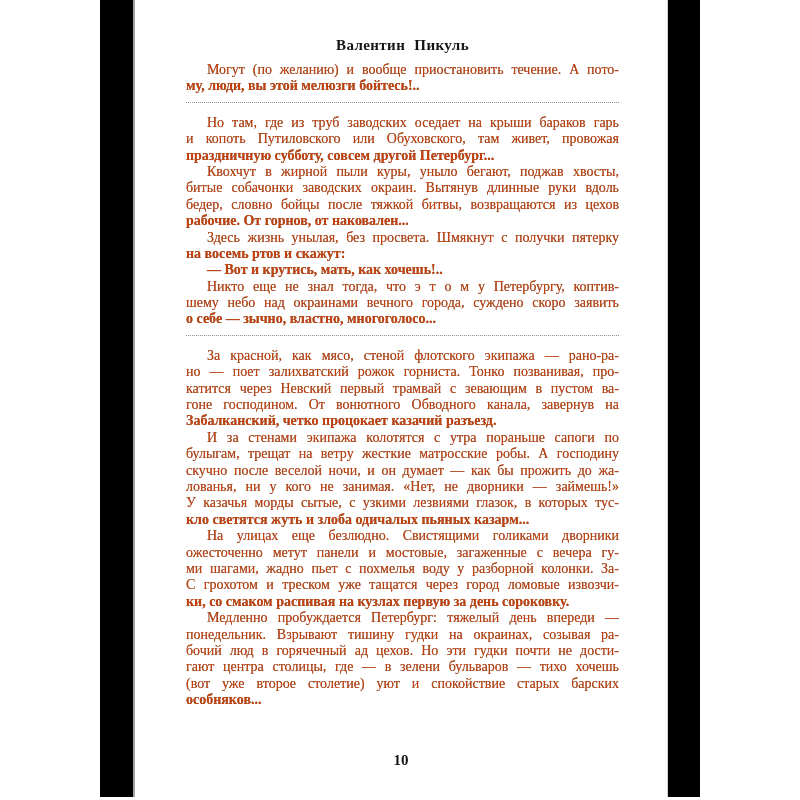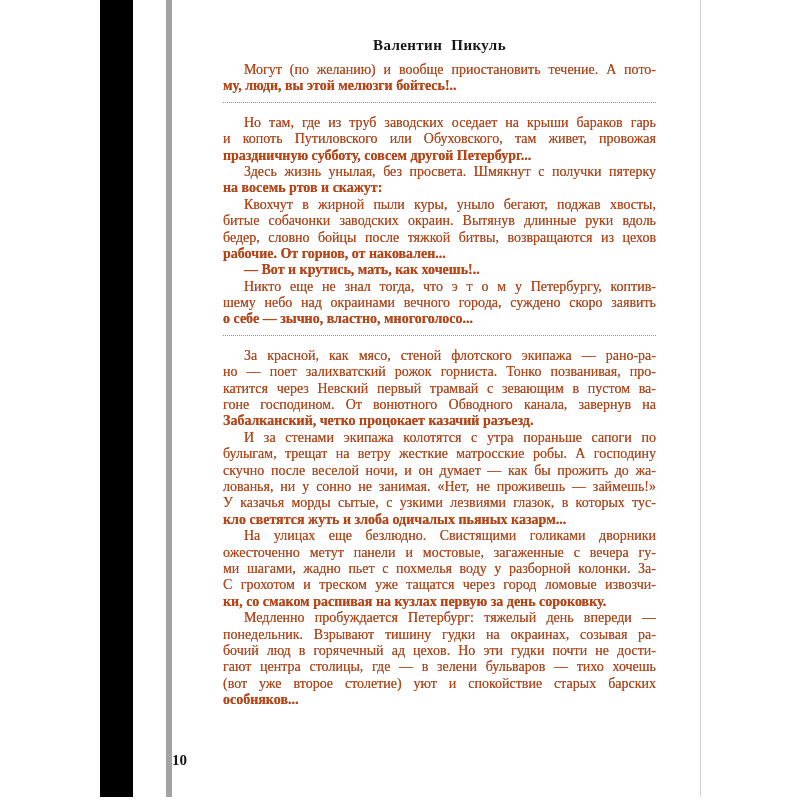--- a/index.html
+++ b/index.html
@@ -20,24 +20,23 @@
     height: 797px;
     background: #000000;
   }
   .backdrop-bar.left  { left: 100px; width: 33px; }
   .backdrop-bar.right { left: 668px; width: 32px; }
   .book-page {
     position: absolute;
     left: 133px; top: 0;
     width: 535px; height: 797px;
     background: #ffffff;
-    border-left: 6px solid #a3a3a3;
+    border-left: 2px solid #a3a3a3;
     border-right: 1px solid #d2d2d2;
     box-sizing: border-box;
-    margin-left: 33px;
   }
   .content {
     position: absolute;
     left: 51px; top: 0;
     width: 433px;
   }
   .author-header {
     margin-top: 36px;
     text-align: center;
     font-weight: bold;
@@ -67,21 +66,21 @@
   .tline.last  { text-align-last: left; font-weight: bold; }
   .separator {
     height: 0;
     border-top: 1px dotted #8f8f8f;
     margin: 7px 0 12px 0;
   }
   .page-number {
     position: absolute;
     left: 0; top: 752px;
     width: 100%;
-    text-align: left;
+    text-align: center;
     font-weight: bold;
     font-size: 15px;
     color: #151515;
   }
 </style>
 </head>
 <body>
 
 <div class="stage">
   <div class="backdrop-bar left"></div>
@@ -95,28 +94,28 @@
             <span class="tline first">Могут (по желанию) и вообще приостановить течение. А пото-</span>
             <span class="tline last">му, люди, вы этой мелюзги бойтесь!..</span>
           </p>
           <div class="separator"></div>
           <p class="para">
             <span class="tline first">Но там, где из труб заводских оседает на крыши бараков гарь</span>
             <span class="tline">и копоть Путиловского или Обуховского, там живет, провожая</span>
             <span class="tline last">праздничную субботу, совсем другой Петербург...</span>
           </p>
           <p class="para">
-            <span class="tline first">Здесь жизнь унылая, без просвета. Шмякнут с получки пятерку</span>
-            <span class="tline last">на восемь ртов и скажут:</span>
-          </p>
-          <p class="para">
             <span class="tline first">Квохчут в жирной пыли куры, уныло бегают, поджав хвосты,</span>
             <span class="tline">битые собачонки заводских окраин. Вытянув длинные руки вдоль</span>
             <span class="tline">бедер, словно бойцы после тяжкой битвы, возвращаются из цехов</span>
             <span class="tline last">рабочие. От горнов, от наковален...</span>
+          </p>
+          <p class="para">
+            <span class="tline first">Здесь жизнь унылая, без просвета. Шмякнут с получки пятерку</span>
+            <span class="tline last">на восемь ртов и скажут:</span>
           </p>
           <p class="para">
             <span class="tline first last">— Вот и крутись, мать, как хочешь!..</span>
           </p>
           <p class="para">
             <span class="tline first">Никто еще не знал тогда, что э т о м у  Петербургу, коптив-</span>
             <span class="tline">шему небо над окраинами вечного города, суждено скоро заявить</span>
             <span class="tline last">о себе — зычно, властно, многоголосо...</span>
           </p>
           <div class="separator"></div>
@@ -124,21 +123,21 @@
             <span class="tline first">За красной, как мясо, стеной флотского экипажа — рано-ра-</span>
             <span class="tline">но — поет залихватский рожок горниста. Тонко позванивая, про-</span>
             <span class="tline">катится через Невский первый трамвай с зевающим в пустом ва-</span>
             <span class="tline">гоне господином. От вонютного Обводного канала, завернув на</span>
             <span class="tline last">Забалканский, четко процокает казачий разъезд.</span>
           </p>
           <p class="para">
             <span class="tline first">И за стенами экипажа колотятся с утра пораньше сапоги по</span>
             <span class="tline">булыгам, трещат на ветру жесткие матросские робы. А господину</span>
             <span class="tline">скучно после веселой ночи, и он думает — как бы прожить до жа-</span>
-            <span class="tline">лованья, ни у сонно не занимая. «Нет, не проживешь — займешь!»</span>
+            <span class="tline">лованья, ни у кого не занимая. «Нет, не дворники — займешь!»</span>
             <span class="tline">У казачья морды сытые, с узкими лезвиями глазок, в которых тус-</span>
             <span class="tline last">кло светятся жуть и злоба одичалых пьяных казарм...</span>
           </p>
           <p class="para">
             <span class="tline first">На улицах еще безлюдно. Свистящими голиками дворники</span>
             <span class="tline">ожесточенно метут панели и мостовые, загаженные с вечера гу-</span>
             <span class="tline">ми шагами, жадно пьет с похмелья воду у разборной колонки. За-</span>
             <span class="tline">С грохотом и треском уже тащатся через город ломовые извозчи-</span>
             <span class="tline last">ки, со смаком распивая на кузлах первую за день сороковку.</span>
           </p>

